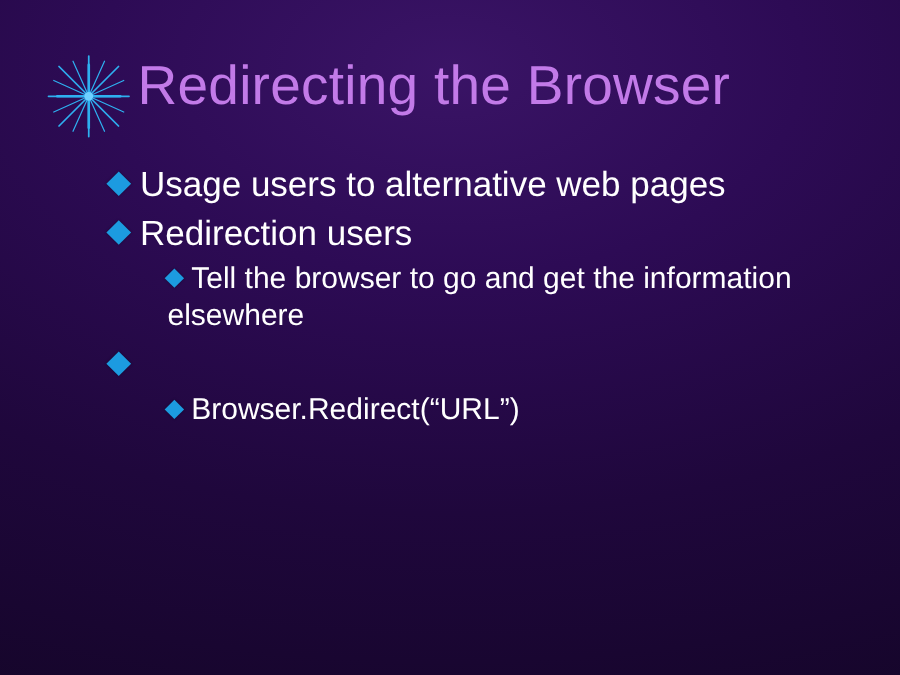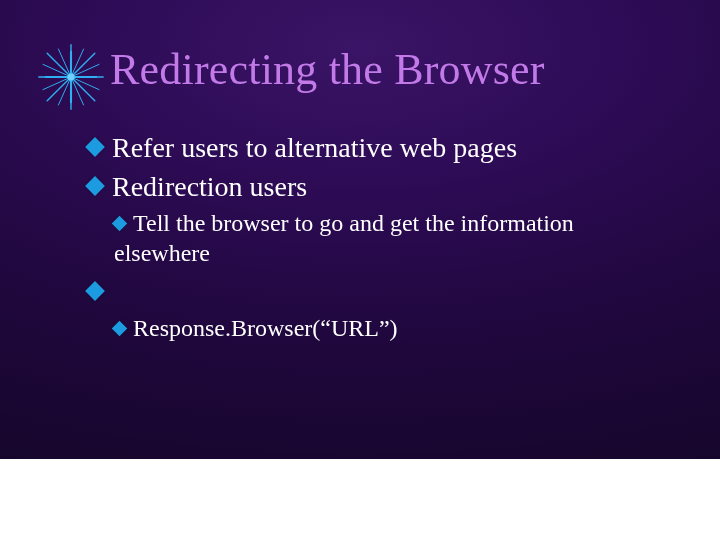--- a/index.html
+++ b/index.html
@@ -4,24 +4,24 @@
 <style>
   html, body {
     margin: 0;
     padding: 0;
     width: 720px;
     height: 540px;
     overflow: hidden;
   }
   .slide {
     width: 720px;
-    height: 459px;
+    height: 540px;
     background: radial-gradient(ellipse 140% 110% at 50% 10%, #3a1466 0%, #2d0b55 28%, #1f073c 60%, #130526 100%);
     position: relative;
-    font-family: Liberation Serif, serif;
+    font-family: Liberation Sans, sans-serif;
     color: #ffffff;
     box-sizing: border-box;
   }
   .title-wrap {
     position: absolute;
     top: 44px;
     left: 52px;
     display: flex;
     align-items: center;
   }
@@ -45,21 +45,21 @@
     top: 130px;
     left: 88px;
     right: 60px;
     font-size: 28px;
     line-height: 1.25;
   }
   .l1 {
     margin-bottom: 4px;
   }
   .l2 {
-    margin-left: 26px;
+    margin-left: 46px;
     font-size: 24px;
     margin-top: 2px;
     margin-bottom: 6px;
   }
   .dia {
     display: inline-block;
     width: 14px;
     height: 14px;
     background: #1c9be0;
     transform: rotate(45deg);
@@ -98,33 +98,33 @@
   </svg>
 
   <div class="title-wrap">
     <div style="width:58px; flex:0 0 58px;"></div>
     <div class="title">Redirecting the Browser</div>
   </div>
 
   <div class="body">
 
     <div class="l1">
-      <span class="dia"></span><span class="item-text">Refer users to alternative web pages</span>
+      <span class="dia"></span><span class="item-text">Usage users to alternative web pages</span>
     </div>
 
     <div class="l1">
       <span class="dia"></span><span class="item-text">Redirection users</span>
     </div>
 
     <div class="l2">
       <span class="dia"></span><span class="item-text">Tell the browser to go and get the information elsewhere</span>
     </div>
 
     <div class="l1">
       <span class="dia"></span>
     </div>
 
     <div class="l2">
-      <span class="dia"></span><span class="item-text">Response.Browser(“URL”)</span>
+      <span class="dia"></span><span class="item-text">Browser.Redirect(“URL”)</span>
     </div>
 
   </div>
 </div>
 
 </body></html>

